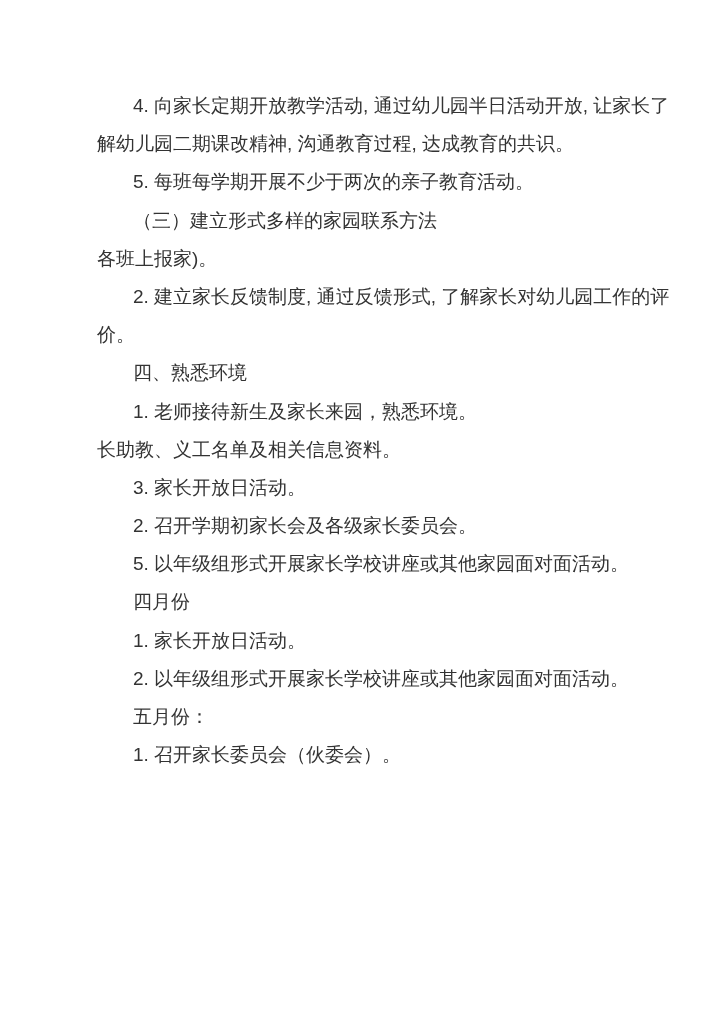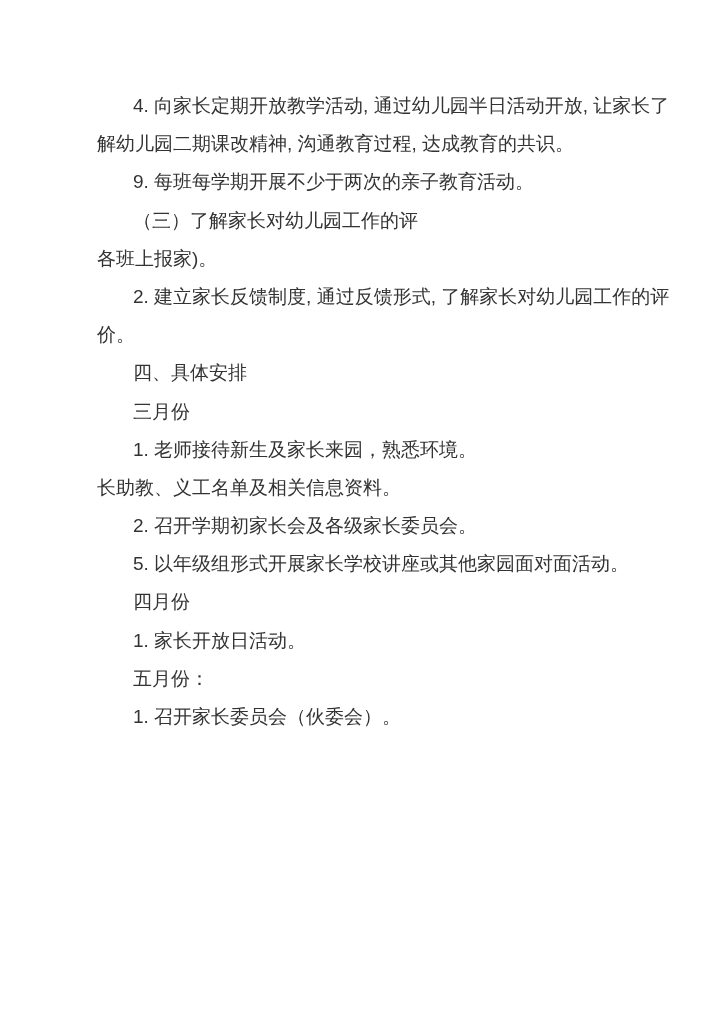--- a/index.html
+++ b/index.html
@@ -27,28 +27,29 @@
   .indent {
     text-indent: 36px;
   }
 </style>
 </head>
 <body>
 
 <div class="page">
   <div class="line indent">4. 向家长定期开放教学活动, 通过幼儿园半日活动开放, 让家长了</div>
   <div class="line">解幼儿园二期课改精神, 沟通教育过程, 达成教育的共识。</div>
-  <div class="line indent">9. 每班每学期开展不少于两次的亲子教育活动。</div>
-  <div class="line indent">（三）了解家长对幼儿园工作的评</div>
+  <div class="line indent">5. 每班每学期开展不少于两次的亲子教育活动。</div>
+  <div class="line indent">（三）建立形式多样的家园联系方法</div>
   <div class="line">各班上报家)。</div>
   <div class="line indent">2. 建立家长反馈制度, 通过反馈形式, 了解家长对幼儿园工作的评</div>
   <div class="line">价。</div>
-  <div class="line indent">四、具体安排</div>
-  <div class="line indent">三月份</div>
+  <div class="line indent">四、熟悉环境</div>
   <div class="line indent">1. 老师接待新生及家长来园，熟悉环境。</div>
   <div class="line">长助教、义工名单及相关信息资料。</div>
+  <div class="line indent">3. 家长开放日活动。</div>
   <div class="line indent">2. 召开学期初家长会及各级家长委员会。</div>
   <div class="line indent">5. 以年级组形式开展家长学校讲座或其他家园面对面活动。</div>
   <div class="line indent">四月份</div>
   <div class="line indent">1. 家长开放日活动。</div>
+  <div class="line indent">2. 以年级组形式开展家长学校讲座或其他家园面对面活动。</div>
   <div class="line indent">五月份：</div>
   <div class="line indent">1. 召开家长委员会（伙委会）。</div>
 </div>
 
 </body></html>

